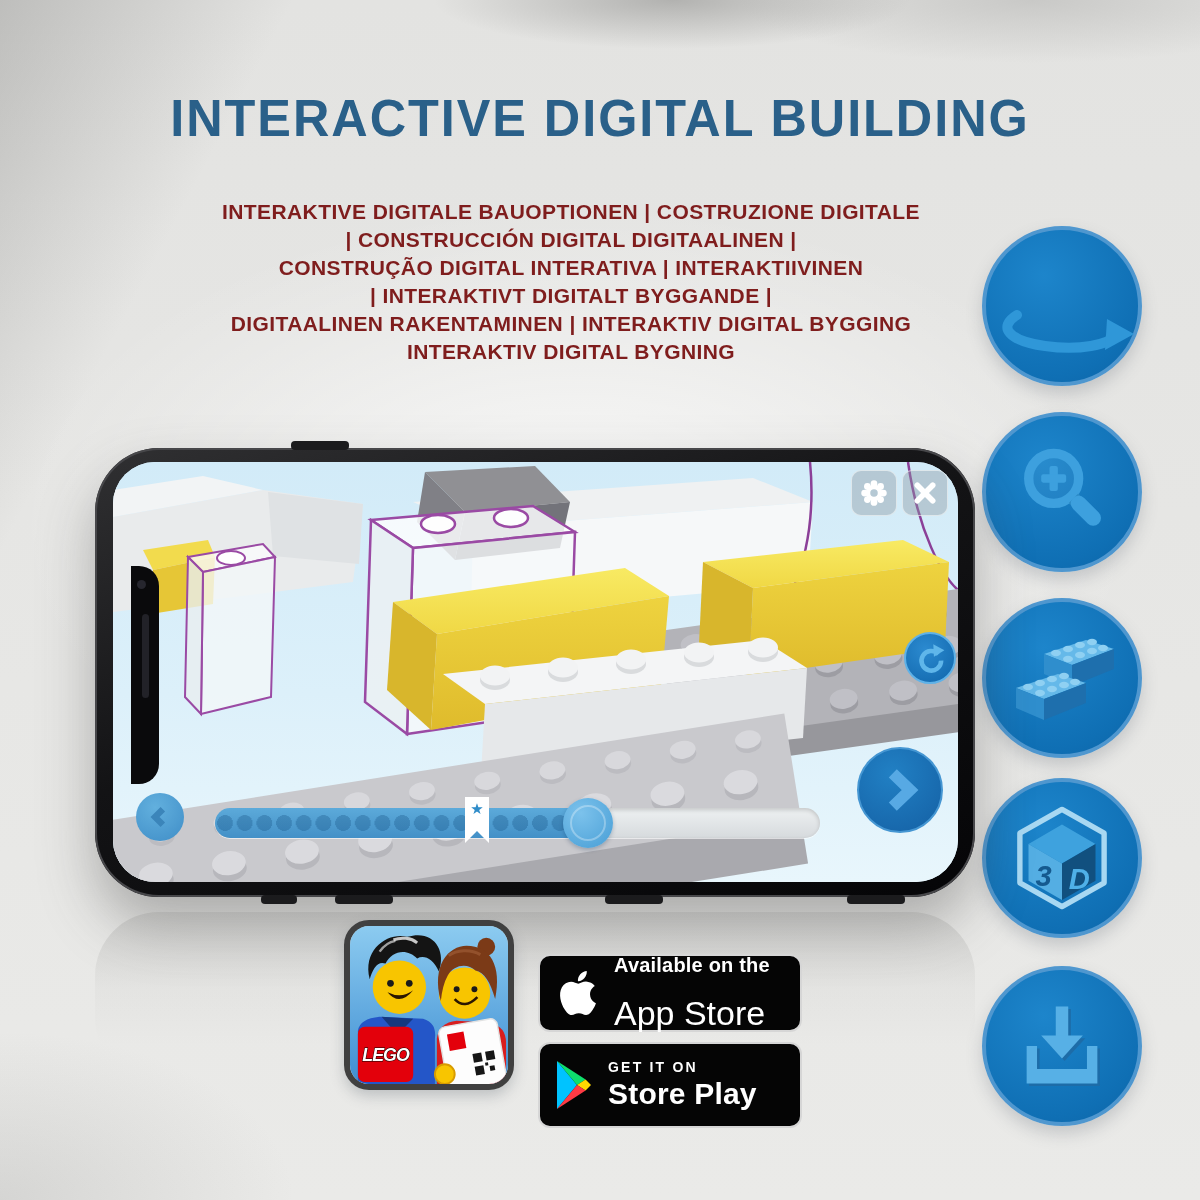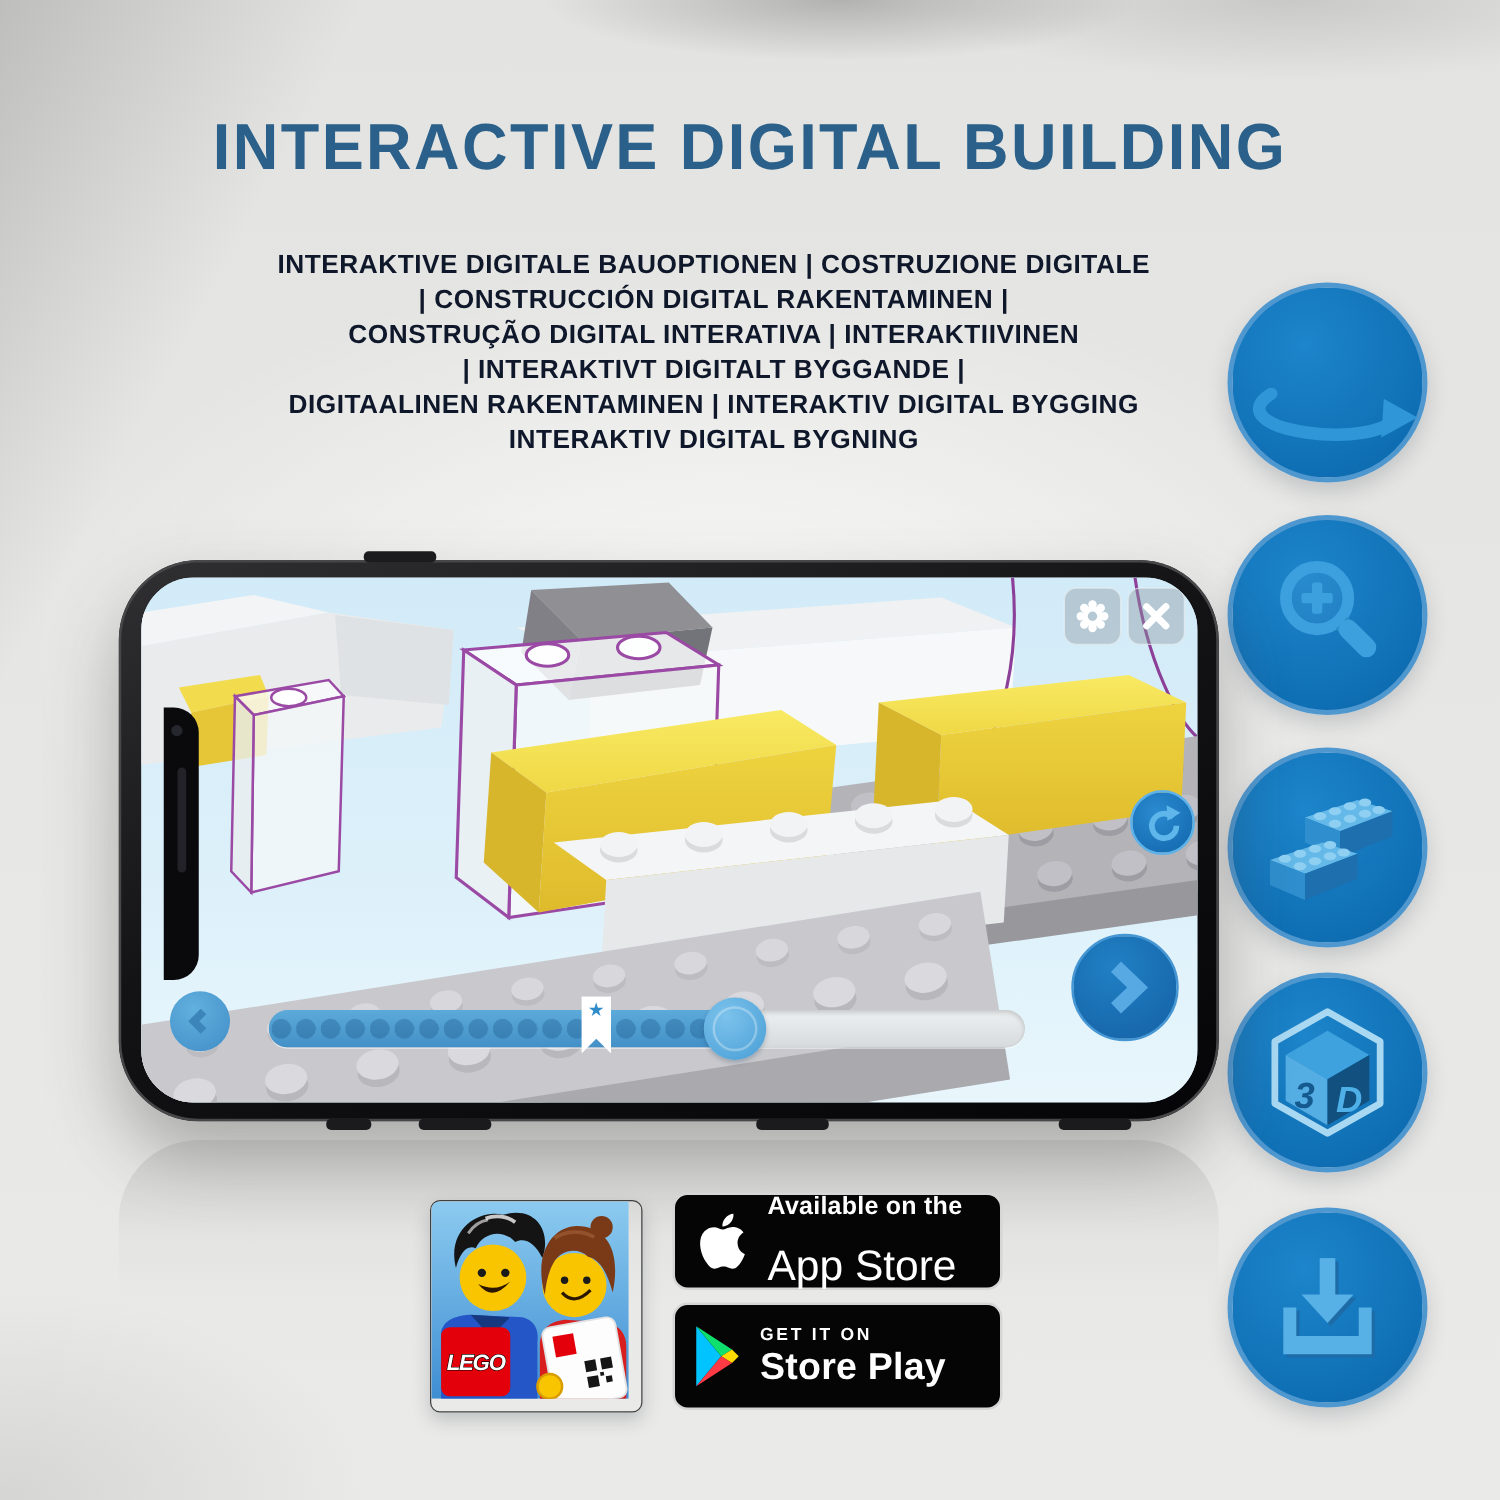--- a/index.html
+++ b/index.html
@@ -11,21 +11,21 @@
       linear-gradient(118deg, rgba(130,130,128,.38), rgba(130,130,128,0) 16%),
       radial-gradient(340px 70px at 56% 0%, rgba(110,110,108,.42), transparent 70%),
       radial-gradient(420px 90px at 86% 0%, rgba(140,140,138,.30), transparent 70%),
       radial-gradient(420px 240px at 0% 100%, rgba(165,165,163,.30), transparent 70%),
       linear-gradient(#e3e3e1,#eaeae8);}
   
   .title{position:absolute;top:88px;left:8px;width:1184px;text-align:center;
     font-size:52px;font-weight:bold;letter-spacing:2px;color:#2a6089;
     transform:scaleX(.97);}
   .subtitle{position:absolute;top:198px;left:0;width:1142px;text-align:center;
-    font-size:21px;font-weight:bold;letter-spacing:.4px;color:#0f172a;line-height:28px;}
+    font-size:21px;font-weight:bold;letter-spacing:.4px;color:#7f1d1d;line-height:28px;}
   
   .feature{position:absolute;left:982px;width:160px;height:160px;border-radius:50%;
     box-sizing:border-box;border:4px solid #4f97cf;
     background:radial-gradient(circle at 38% 30%, #1d85cb, #0f6fb4 72%, #0c63a5);
     box-shadow:0 8px 16px rgba(90,100,110,.25);
     display:flex;align-items:center;justify-content:center;}
   .f-360{top:226px}.f-zoom{top:412px}.f-bricks{top:598px}.f-3d{top:778px}.f-dl{top:966px}
   .f360-wrap{position:relative;width:100%;height:100%;}
   .f360-label{position:absolute;top:32px;width:100%;text-align:center;
     font-size:46px;font-weight:bold;color:#41a6e3;letter-spacing:-1px;
@@ -72,22 +72,22 @@
     filter:drop-shadow(0 2px 2px rgba(0,0,0,.25));
     text-align:center;font-size:15px;color:#2f8cc9;line-height:24px;}
   .handle{position:absolute;left:450px;top:336px;width:50px;height:50px;border-radius:50%;
     background:radial-gradient(circle at 36% 30%,#7cc2ec,#55a7db 75%);
     box-shadow:0 2px 4px rgba(0,40,80,.25);}
   .handle-ring{position:absolute;left:7px;top:7px;width:36px;height:36px;border-radius:50%;
     border:2px solid rgba(255,255,255,.30);box-sizing:border-box;}
   .reflection{position:absolute;left:95px;top:912px;width:880px;height:170px;border-radius:64px;
     background:linear-gradient(180deg, rgba(150,150,148,.30), rgba(190,190,188,.12) 45%, rgba(220,220,218,0) 78%);}
   
-  .app-icon{position:absolute;left:344px;top:960px;width:170px;height:170px;border-radius:8px;
-    box-sizing:border-box;border:1px solid #404040;overflow:hidden;
+  .app-icon{position:absolute;left:344px;top:920px;width:170px;height:170px;border-radius:25px;
+    box-sizing:border-box;border:6px solid #404040;overflow:hidden;
     box-shadow:0 6px 14px rgba(90,100,110,.3);}
   .badge{position:absolute;left:538px;width:264px;background:#050505;border-radius:12px;
     box-sizing:border-box;border:2px solid #d6d6d6;display:flex;align-items:center;
     padding-left:16px;gap:14px;color:#fff;}
   .badge-as{top:954px;height:78px;}
   .badge-gp{top:1042px;height:86px;}
   .b-text{display:flex;flex-direction:column;justify-content:center;}
   .as-tag{font-size:20px;font-weight:bold;letter-spacing:.2px;}
   .as-name{font-size:34px;letter-spacing:0;margin-top:17px;}
   .gp-tag{font-size:14px;letter-spacing:2.2px;font-weight:bold;}
@@ -95,21 +95,21 @@
 </style>
 </head>
 <body>
 
 <div class="bg"></div>
 
 <div class="title">INTERACTIVE DIGITAL BUILDING</div>
 
 <div class="subtitle">
   <div>INTERAKTIVE DIGITALE BAUOPTIONEN | COSTRUZIONE DIGITALE</div>
-  <div>| CONSTRUCCIÓN DIGITAL RAKENTAMINEN |</div>
+  <div>| CONSTRUCCIÓN DIGITAL DIGITAALINEN |</div>
   <div>CONSTRUÇÃO DIGITAL INTERATIVA | INTERAKTIIVINEN</div>
   <div>| INTERAKTIVT DIGITALT BYGGANDE |</div>
   <div>DIGITAALINEN RAKENTAMINEN | INTERAKTIV DIGITAL BYGGING</div>
   <div>INTERAKTIV DIGITAL BYGNING</div>
 </div>
 
 <div class="feature f-360">
   <div class="f360-wrap">
     <svg class="f360-arrow" width="138" height="48" viewBox="0 0 138 48">
       <path d="M20,5 C0,17 12,31 48,36 C82,41 112,35 121,24" stroke="#2f97d8" stroke-width="10" fill="none" stroke-linecap="round"></path>

